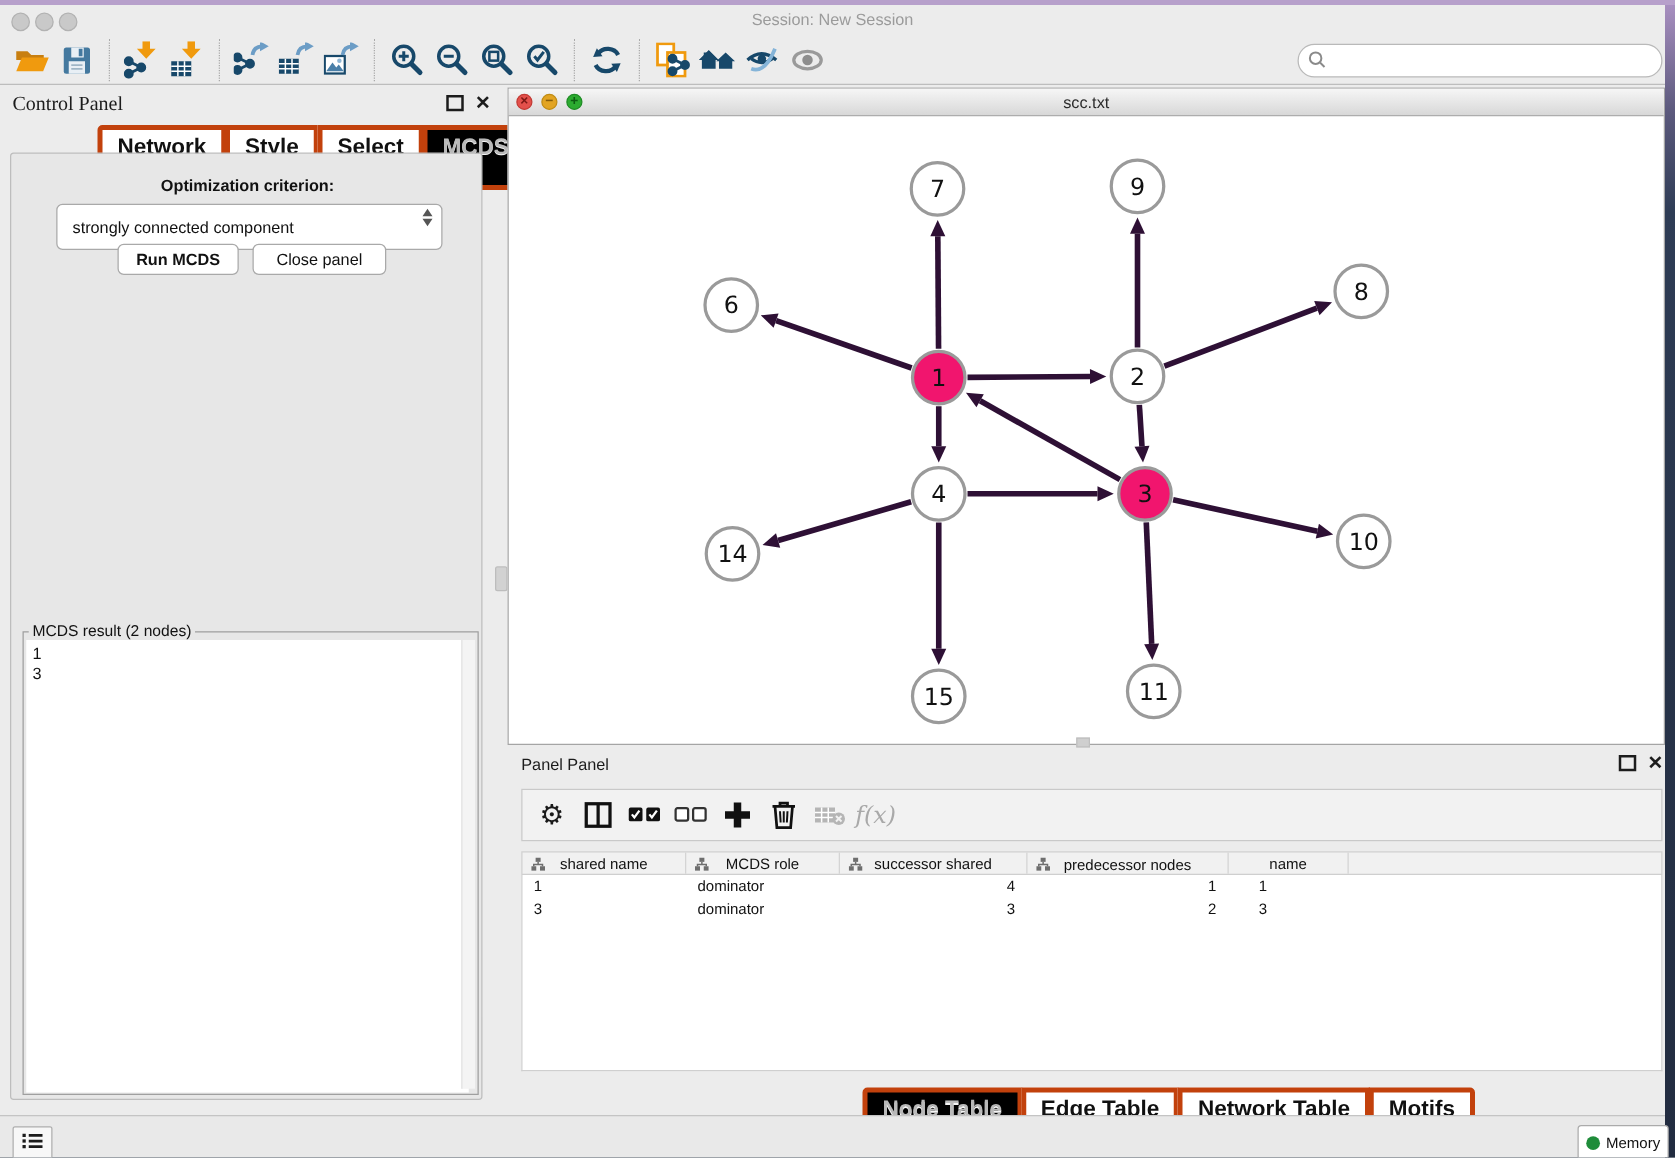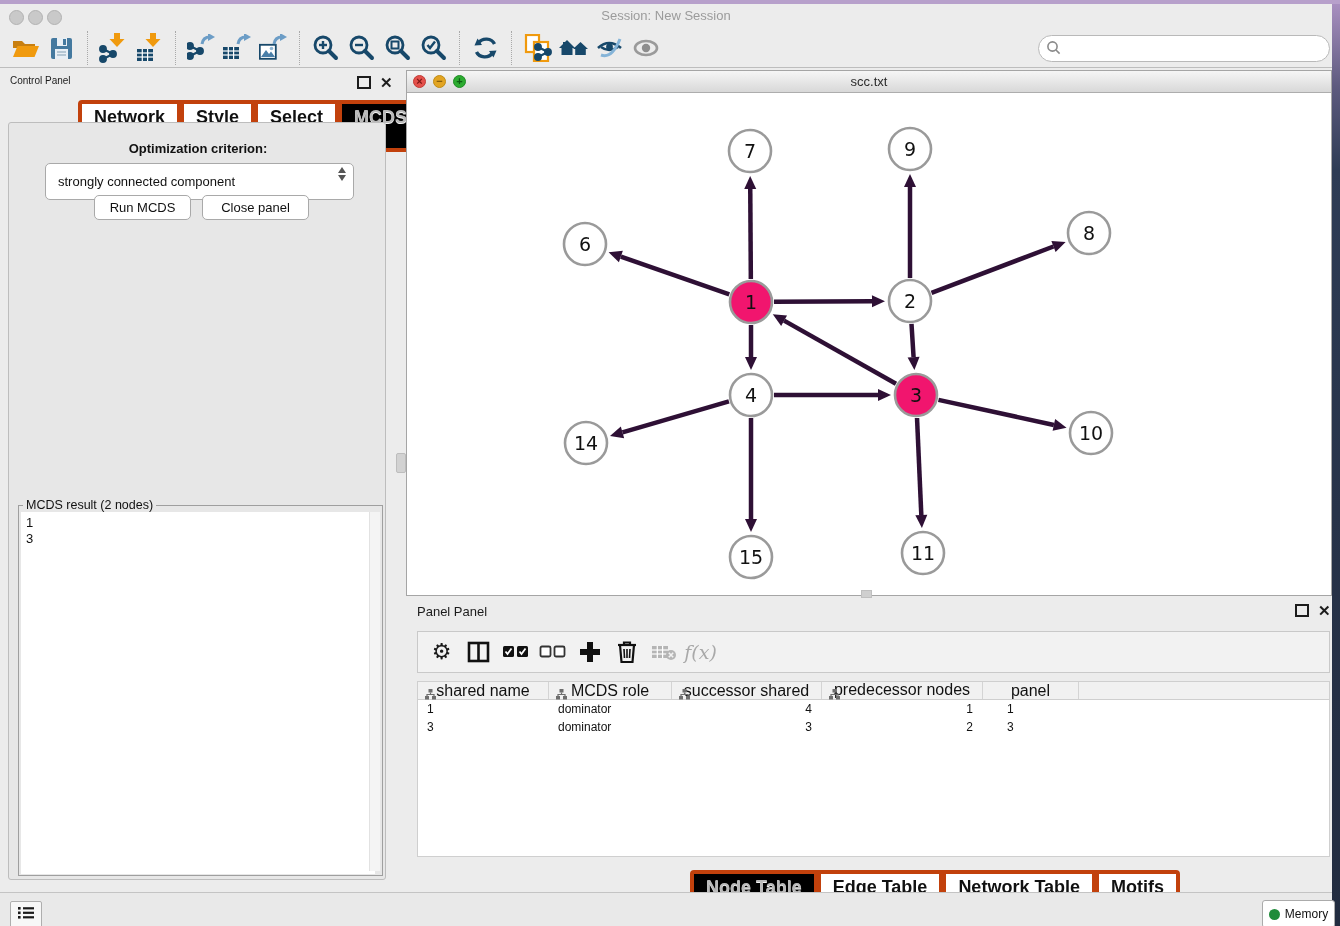--- a/index.html
+++ b/index.html
@@ -18,42 +18,42 @@
   
   #main-toolbar{left:0;top:24px;width:1332px;height:40px;background:#ececec;border-bottom:1px solid #bdbdbd;
      display:flex;align-items:center;padding-left:8px;box-sizing:border-box;}
   .tbicon{width:36px;height:32px;display:flex;align-items:center;justify-content:center;cursor:pointer;}
   .tbsep{width:1px;height:34px;border-left:1px dotted #a9a9a9;margin:0 7px;}
   #search-wrap{left:1038px;top:31px;width:292px;height:27px;}
   #search-input{width:100%;height:100%;box-sizing:border-box;border:1px solid #b9b9b9;border-radius:14px;
      padding:0 10px 0 28px;font-size:13px;background:#fff;outline:none;color:#333;}
   #search-icon{left:8px;top:5px;pointer-events:none;}
   
-  #cp-title{left:10px;top:71px;font-size:10px;color:#1c1c1c;}
+  #cp-title{left:10px;top:71px;font-size:16px;color:#1c1c1c;font-family:Liberation Serif, serif;}
   .win-btns{display:flex;gap:9px;align-items:center;}
   #cp-btns{left:357px;top:72px;} #tp-btns{left:1295px;top:600px;}
   .float-ico{width:10px;height:9px;border:2px solid #1c1c1c;display:inline-block;cursor:pointer;}
   .close-ico{font-size:15px;font-weight:bold;color:#1c1c1c;line-height:13px;cursor:pointer;}
   .tabrow{display:flex;}
   #cp-tabs{left:78px;top:96px;}
   .tab{border:4px solid #c2410c;background:#fff;color:#111;font-size:18px;font-weight:bold;
        padding:3px 12px 20px;margin-left:-1px;cursor:pointer;white-space:nowrap;}
   .tab:first-child{border-radius:4px 0 0 4px;margin-left:0;}
   .tab:last-child{border-radius:0 4px 4px 0;}
   .tab.active{background:#000000;color:#b9b9b9;text-shadow:0 1px 0 #f5f5f5;}
   #cp-panel{left:8px;top:118px;width:378px;height:758px;background:#e7e7e7;border:1px solid #bdbdbd;border-radius:3px;box-sizing:border-box;}
   #opt-label{left:8px;top:137px;width:380px;text-align:center;font-size:13px;font-weight:600;color:#111;}
   #criterion{left:45px;top:159px;width:309px;height:37px;background:#fff;border:1px solid #a9a9a9;border-radius:5px;
      box-sizing:border-box;display:flex;align-items:center;padding-left:12px;font-size:13px;color:#111;cursor:pointer;}
   #stepper{position:absolute;right:7px;top:3px;display:flex;flex-direction:column;gap:2px;align-items:center;}
   .tri-up{width:0;height:0;border-left:4px solid transparent;border-right:4px solid transparent;border-bottom:6px solid #555;}
   .tri-dn{width:0;height:0;border-left:4px solid transparent;border-right:4px solid transparent;border-top:6px solid #555;}
   .pbtn{background:#fff;border:1px solid #a9a9a9;border-radius:5px;font-size:13px;font-weight:500;color:#111;
      display:flex;align-items:center;justify-content:center;cursor:pointer;font-family:"Liberation Sans",sans-serif;}
-  #run-btn{left:94px;top:191px;width:95px;height:23px;}
+  #run-btn{left:94px;top:191px;width:95px;height:23px;font-weight:bold;}
   #close-btn{left:202px;top:191px;width:105px;height:23px;}
   #result-box{left:18px;top:501px;width:363px;height:369px;border:1px solid #9f9f9f;}
   #result-legend{position:absolute;left:4px;top:-8px;background:#e7e7e7;padding:0 3px;font-size:12.5px;color:#111;white-space:nowrap;}
   #result-area{position:absolute;left:2px;top:6px;width:349px;height:359px;background:#fff;font-size:13px;color:#111;
       line-height:16px;padding:3px 0 0 5px;white-space:pre;cursor:text;}
   #result-scroll{position:absolute;right:2px;top:6px;width:10px;height:359px;background:#f4f4f4;border-left:1px solid #e2e2e2;}
   #cp-splitter{left:396px;top:449px;width:8px;height:18px;background:#d2d2d2;border:1px solid #bdbdbd;border-radius:2px;cursor:col-resize;}
   
   #net-win{left:406px;top:66px;width:926px;height:526px;border:1px solid #a5a5a5;box-sizing:border-box;background:#fff;}
   #net-titlebar{position:absolute;left:0;top:0;width:100%;height:22px;
@@ -69,21 +69,21 @@
   
   #tp-title{left:417px;top:600px;font-size:13px;color:#1c1c1c;}
   #tp-toolbar{left:417px;top:627px;width:913px;height:42px;background:#f2f2f2;border:1px solid #c9c9c9;
      box-sizing:border-box;display:flex;align-items:center;padding-left:8px;gap:6px;}
   .tpicon{width:31px;height:34px;display:flex;align-items:center;justify-content:center;cursor:pointer;}
   .gear-glyph{font-size:22px;color:#1a1a1a;line-height:22px;}
   .fx-glyph{font-family:"DejaVu Serif",serif;font-style:italic;font-size:19px;color:#a9a9a9;}
   #data-table{left:417px;top:677px;width:913px;}
   #tbl-head{display:flex;height:19px;background:#f1f1f1;border:1px solid #cfcfcf;box-sizing:border-box;}
   .th{position:relative;border-right:1px solid #d4d4d4;display:flex;align-items:center;justify-content:center;
-      font-size:16px;color:#111;box-sizing:border-box;cursor:pointer;}
+      font-size:12px;color:#111;box-sizing:border-box;cursor:pointer;}
   .th .sort-ico{position:absolute;left:7px;top:4px;}
   .tbl-body{background:#fff;border:1px solid #cfcfcf;border-top:none;height:157px;box-sizing:border-box;}
   .tr{display:flex;height:18px;cursor:default;}
   .td{font-size:12px;color:#111;box-sizing:border-box;display:flex;align-items:center;overflow:hidden;}
   #tp-tabs{left:690px;top:866px;}
   
   #status-bar{left:0;top:888px;width:1332px;height:34px;background:#e9e9e9;border-top:1px solid #c4c4c4;}
   #list-btn{left:10px;top:897px;width:30px;height:25px;background:#f7f7f7;border:1px solid #aeaeae;border-radius:2px;
      display:flex;align-items:center;justify-content:center;cursor:pointer;}
   #memory-btn{left:1262px;top:896px;width:71px;height:26px;background:#fff;border:1px solid #ababab;border-radius:3px;
@@ -490,21 +490,21 @@
           <div class="th" style="width: 161px; align-items: flex-end;">
             <span class="sort-ico"><svg width="11" height="11">
                 <rect x="3.5" y="0" width="4" height="3.5" fill="#6e6e6e"></rect>
    <rect x="0" y="7" width="4" height="3.5" fill="#6e6e6e"></rect>
                 <rect x="7" y="7" width="4" height="3.5" fill="#6e6e6e"></rect>
    <path d="M5.5 3.5 V5.5 M2 7 V5.5 H9 V7" fill="none" stroke="#6e6e6e" stroke-width="1.2"></path>
               </svg></span>
             <span>predecessor nodes</span>
           </div>
           <div class="th" style="width: 96px;">
-            <span>panel</span>
+            <span>name</span>
           </div>
           <div class="th" style="width: 248px; border-right: none;"></div>
         </div>
       <div class="tbl-body" id="tbl-body">
           <div class="tr">
             <div class="td" style="width: 131px; justify-content: flex-start; padding: 0px 0px 0px 9px;">1</div>
             <div class="td" style="width: 123px; justify-content: flex-start; padding: 0px 0px 0px 9px;">dominator</div>
             <div class="td" style="width: 150px; justify-content: flex-end; padding: 0px 10px 0px 0px;">4</div>
             <div class="td" style="width: 161px; justify-content: flex-end; padding: 0px 10px 0px 0px;">1</div>
             <div class="td" style="width: 96px; justify-content: flex-start; padding: 0px 0px 0px 24px;">1</div>

